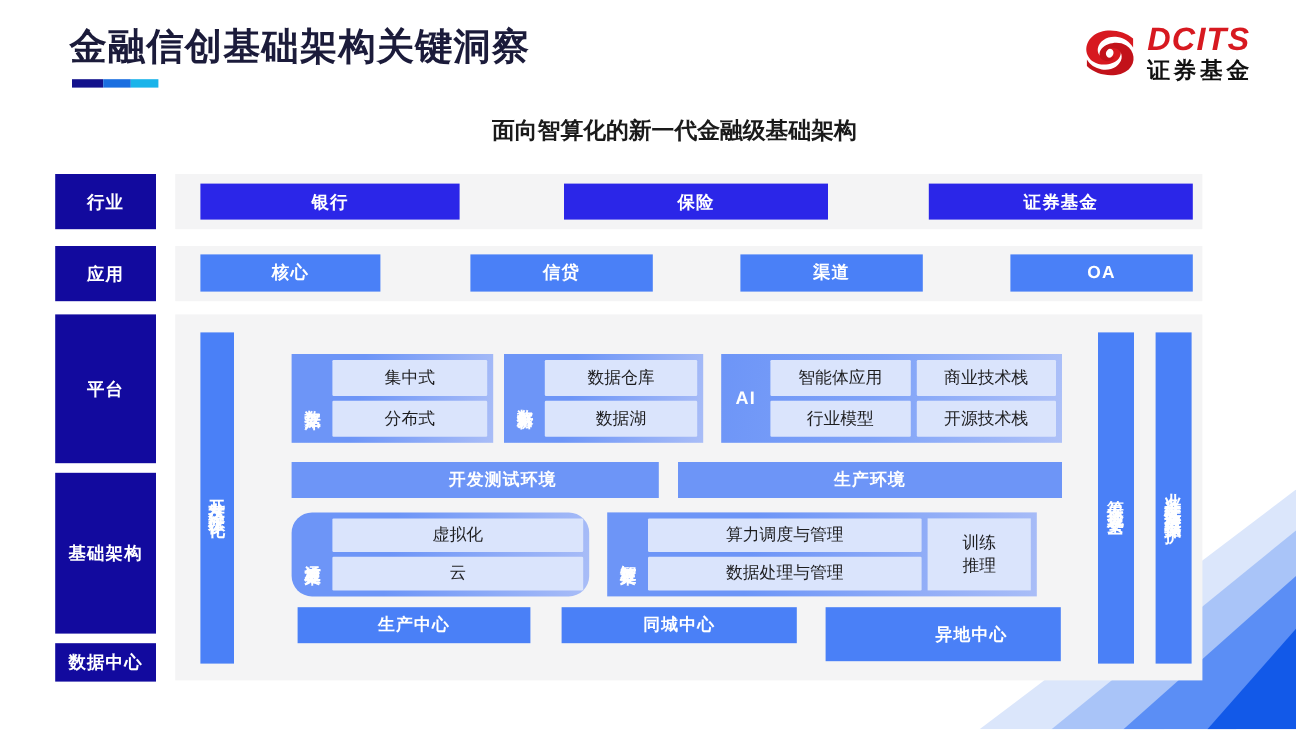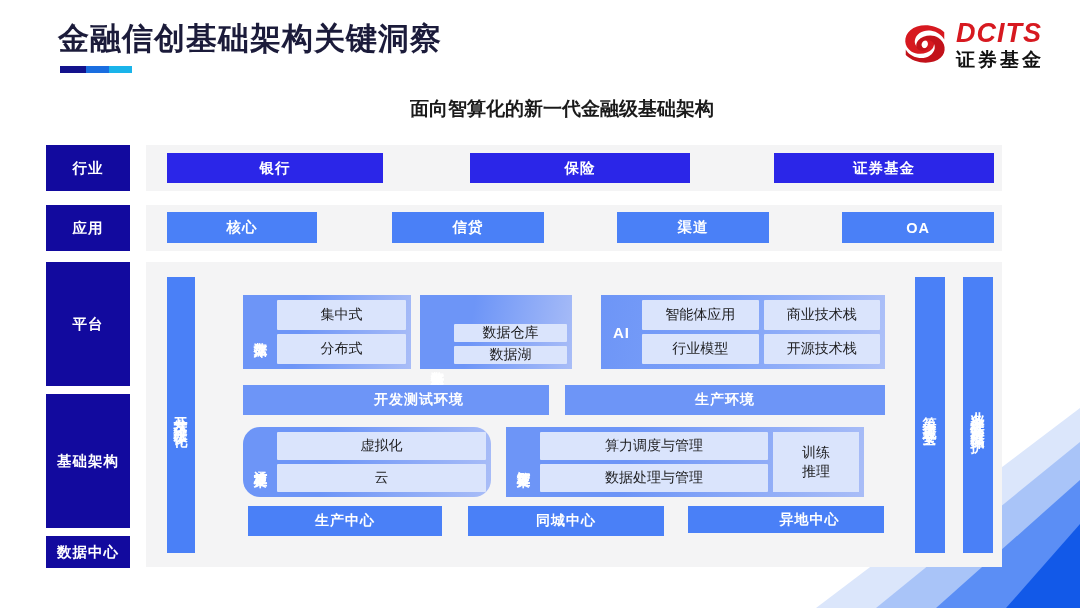--- a/index.html
+++ b/index.html
@@ -151,21 +151,21 @@
     <div class="group-body">
       <div class="group-row">
           <div class="cell">集中式</div>
         </div>
       <div class="group-row">
           <div class="cell">分布式</div>
         </div>
     </div>
   </div>
 
-  <div class="group" style="left:420px;top:295px;width:152px;height:74px;align-items:flex-end;">
+  <div class="group" style="left:420px;top:295px;width:166px;height:74px;">
     <div class="group-label">数据分析</div>
     <div class="group-body">
       <div class="group-row">
           <div class="cell">数据仓库</div>
         </div>
       <div class="group-row">
           <div class="cell">数据湖</div>
         </div>
     </div>
   </div>
@@ -208,15 +208,15 @@
       <div class="group-row">
           <div class="cell">数据处理与管理</div>
         </div>
     </div>
     <div class="side-cell" style="white-space:pre-line;">训练
 推理</div>
   </div>
 
   <div class="pill dc" style="left:248px;top:506px;width:194px;height:30px;">生产中心</div>
   <div class="pill dc" style="left:468px;top:506px;width:196px;height:30px;">同城中心</div>
-  <div class="pill dc" style="left:688px;top:506px;width:196px;height:27px;padding-left:47px;">异地中心</div>
+  <div class="pill dc" style="left:688px;top:506px;width:196px;height:45px;padding-left:47px;">异地中心</div>
 
 </div>
 
 </body></html>

